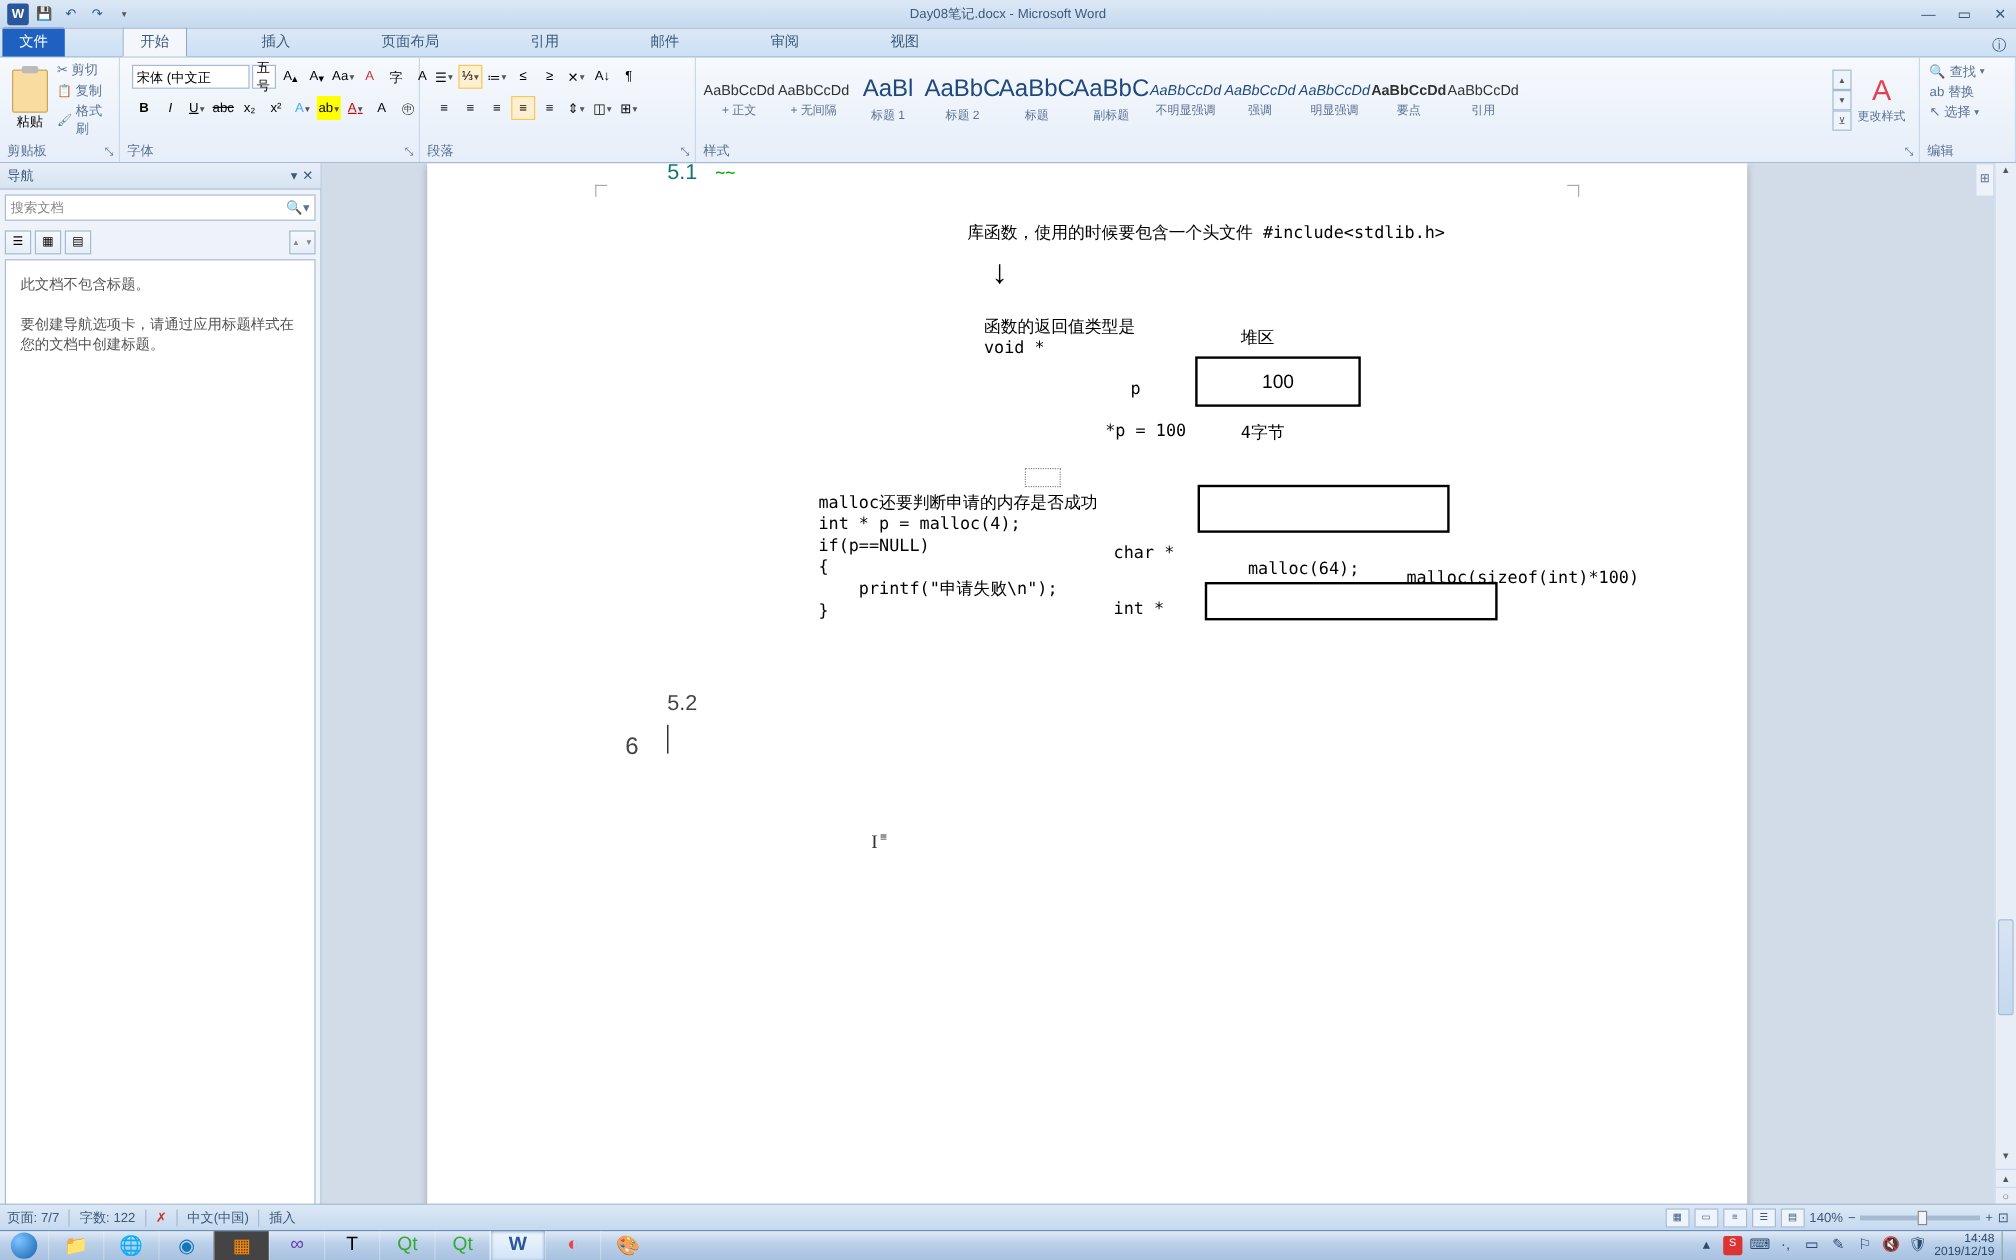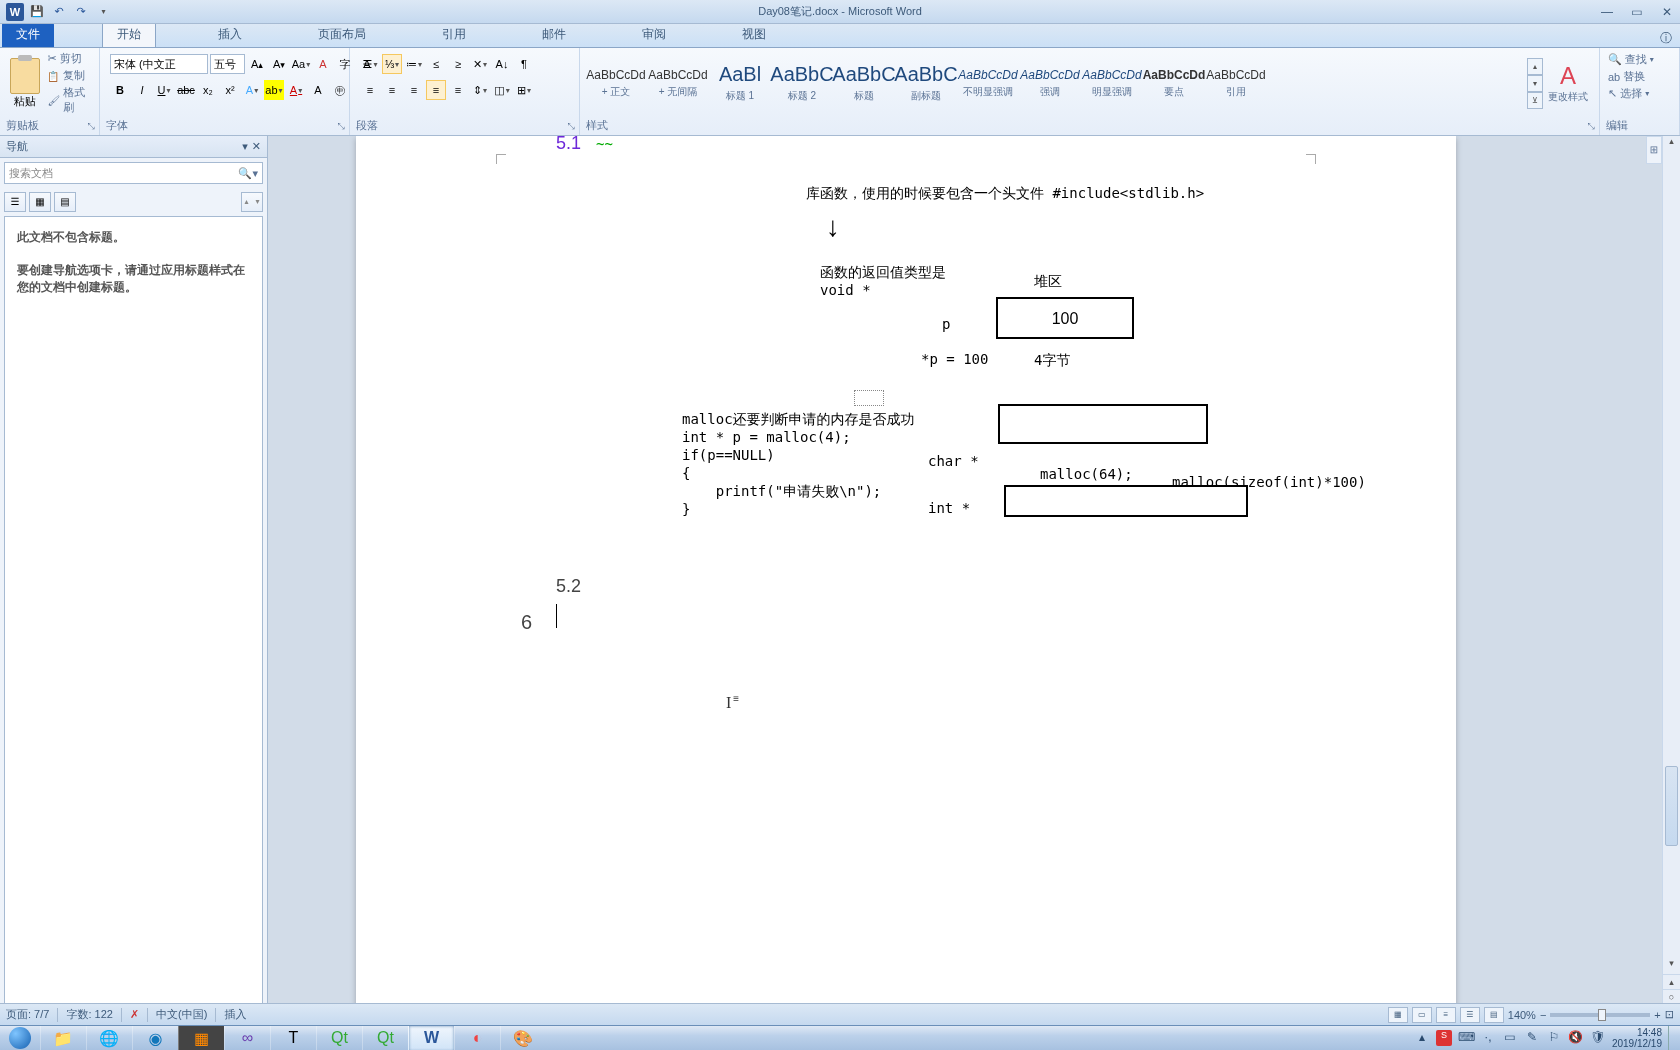--- a/index.html
+++ b/index.html
@@ -38,21 +38,21 @@
 .clip-small div { display:flex; align-items:center; gap:3px; }
 .scissors::before { content:"✂"; color:#5a7294; }
 .copypg::before { content:"📋"; font-size:10px; }
 .brush::before { content:"🖌"; font-size:10px; }
 
 
 .fontgrp { width:250px; }
 .fontgrp .content { flex-direction:column; gap:6px; align-items:flex-start; padding:4px; }
 .fontrow { display:flex; gap:2px; align-items:center; }
 .sel { border:1px solid #a6bad2; background:#fff; height:20px; display:flex; align-items:center; padding:0 3px; font-size:11px; }
-.sel.font { width:98px; } .sel.size { width:35px; }
+.sel.font { width:98px; } .sel.size { width:20px; }
 .btn { width:20px; height:20px; display:flex; align-items:center; justify-content:center; border:1px solid transparent; }
 .dd::after { content:"▾"; font-size:8px; margin-left:1px; color:#555; }
 
 
 .paragrp { width:230px; }
 .paragrp .content { flex-direction:column; gap:6px; align-items:flex-start; padding:4px; }
 
 
 .stylegrp { flex:1; }
 .styles-gallery { display:flex; gap:2px; flex:1; align-items:center; overflow:hidden; }
@@ -76,32 +76,32 @@
 .main-area { position:absolute; top:136px; bottom:28px; left:0; right:0; display:flex; background:#d2dce8; }
 .navpane { width:268px; background:#eef3fa; border-right:1px solid #a6bad2; display:flex; flex-direction:column; }
 .navpane .hdr { height:22px; background:linear-gradient(#e6eef9,#d8e4f2); border-bottom:1px solid #a6bad2; display:flex; align-items:center; padding:0 6px; font-size:11px; color:#3d5a7a; }
 .navpane .hdr .close { margin-left:auto; display:flex; gap:4px; }
 .navpane .search { margin:4px; border:1px solid #a6bad2; background:#fff; height:22px; display:flex; align-items:center; padding:0 4px; font-size:11px; color:#888; }
 .navpane .search .mag { margin-left:auto; color:#5a7294; }
 .navpane .viewbtns { display:flex; gap:3px; margin:4px; }
 .navpane .viewbtns div { width:22px; height:20px; border:1px solid #a6bad2; background:linear-gradient(#f6f9fd,#e6eef9); font-size:10px; text-align:center; line-height:18px; }
 .navpane .viewbtns .updown { margin-left:auto; display:flex; gap:2px; }
 .navpane .viewbtns .updown span { width:14px; font-size:8px; color:#888; }
-.navpane .body { flex:1; background:#fff; margin:0 4px 4px 4px; border:1px solid #a6bad2; padding:12px; font-size:12px; color:#555;font-weight:bold; }
+.navpane .body { flex:1; background:#fff; margin:0 4px 4px 4px; border:1px solid #a6bad2; padding:12px; font-size:12px; color:#555; }
 .navpane .body p { margin-bottom:16px; }
 
 
 .docarea { flex:1; background:#d2dce8; position:relative; overflow:hidden; }
 .page { position:absolute; left:88px; top:0; width:1100px; height:1400px; background:#fff; box-shadow:0 2px 6px rgba(0,0,0,0.25); }
 .page-margin-marks { position:absolute; }
 .page-margin-marks.tl { left:140px; top:18px; width:10px; height:10px; border-left:1px solid #aaa; border-top:1px solid #aaa; }
 .page-margin-marks.tr { right:140px; top:18px; width:10px; height:10px; border-right:1px solid #aaa; border-top:1px solid #aaa; }
 
 
-.heading-51 { position:absolute; left:200px; top:-3px; font-size:18px; color:#6d28d9; }
+.heading-51 { position:absolute; left:200px; top:-3px; font-size:18px; color:#0f766e; }
 .doc-text { position:absolute; font-family:"SimSun",monospace; font-size:14px; color:#000; white-space:pre; }
 .arrow-down { position:absolute; left:470px; top:75px; font-size:28px; }
 .rect { position:absolute; border:2px solid #000; background:#fff; }
 .heading-52 { position:absolute; left:200px; top:440px; font-size:18px; color:#444; }
 .heading-6 { position:absolute; left:165px; top:475px; font-size:20px; color:#444; }
 .cursor-line { position:absolute; left:200px; top:468px; width:1px; height:24px; background:#000; }
 .text-cursor { position:absolute; left:370px; top:558px; font-size:16px; color:#333; }
 .text-cursor::before { content:"I"; font-family:serif; }
 .text-cursor::after { content:"≡"; font-size:10px; position:relative; top:-6px; left:2px; }
 .dotted-sel { position:absolute; border:1px dotted #888; }

